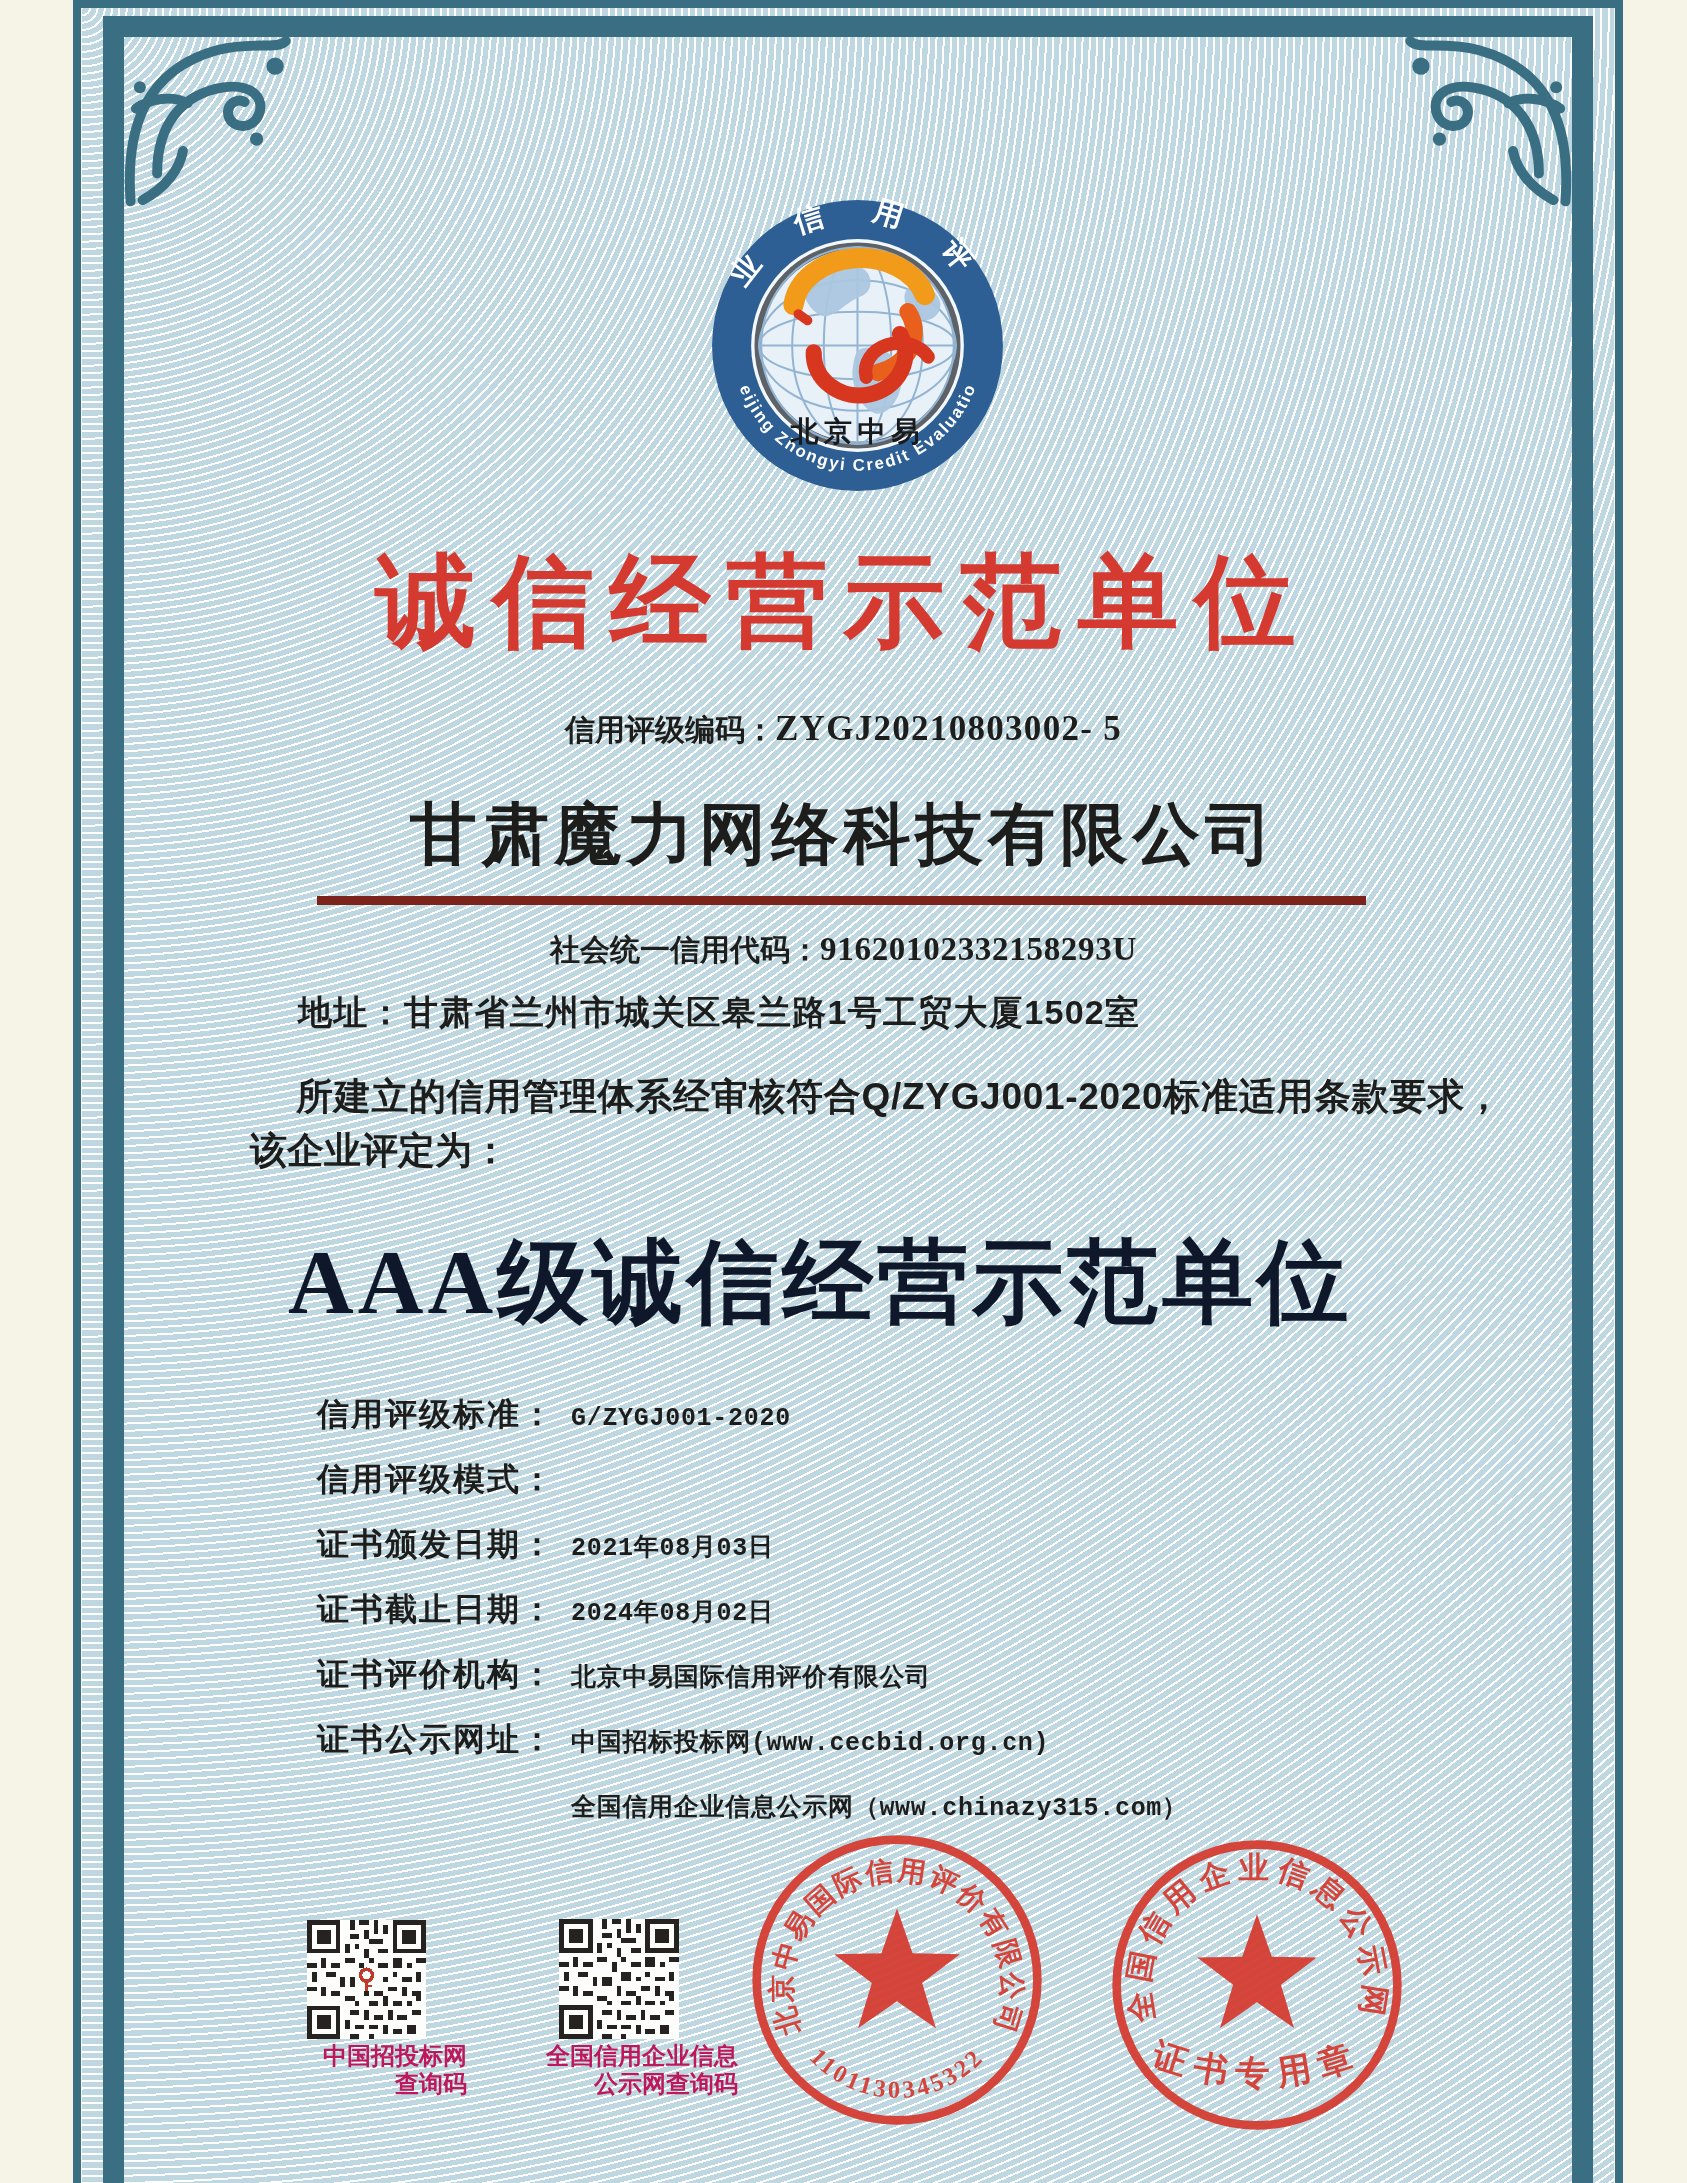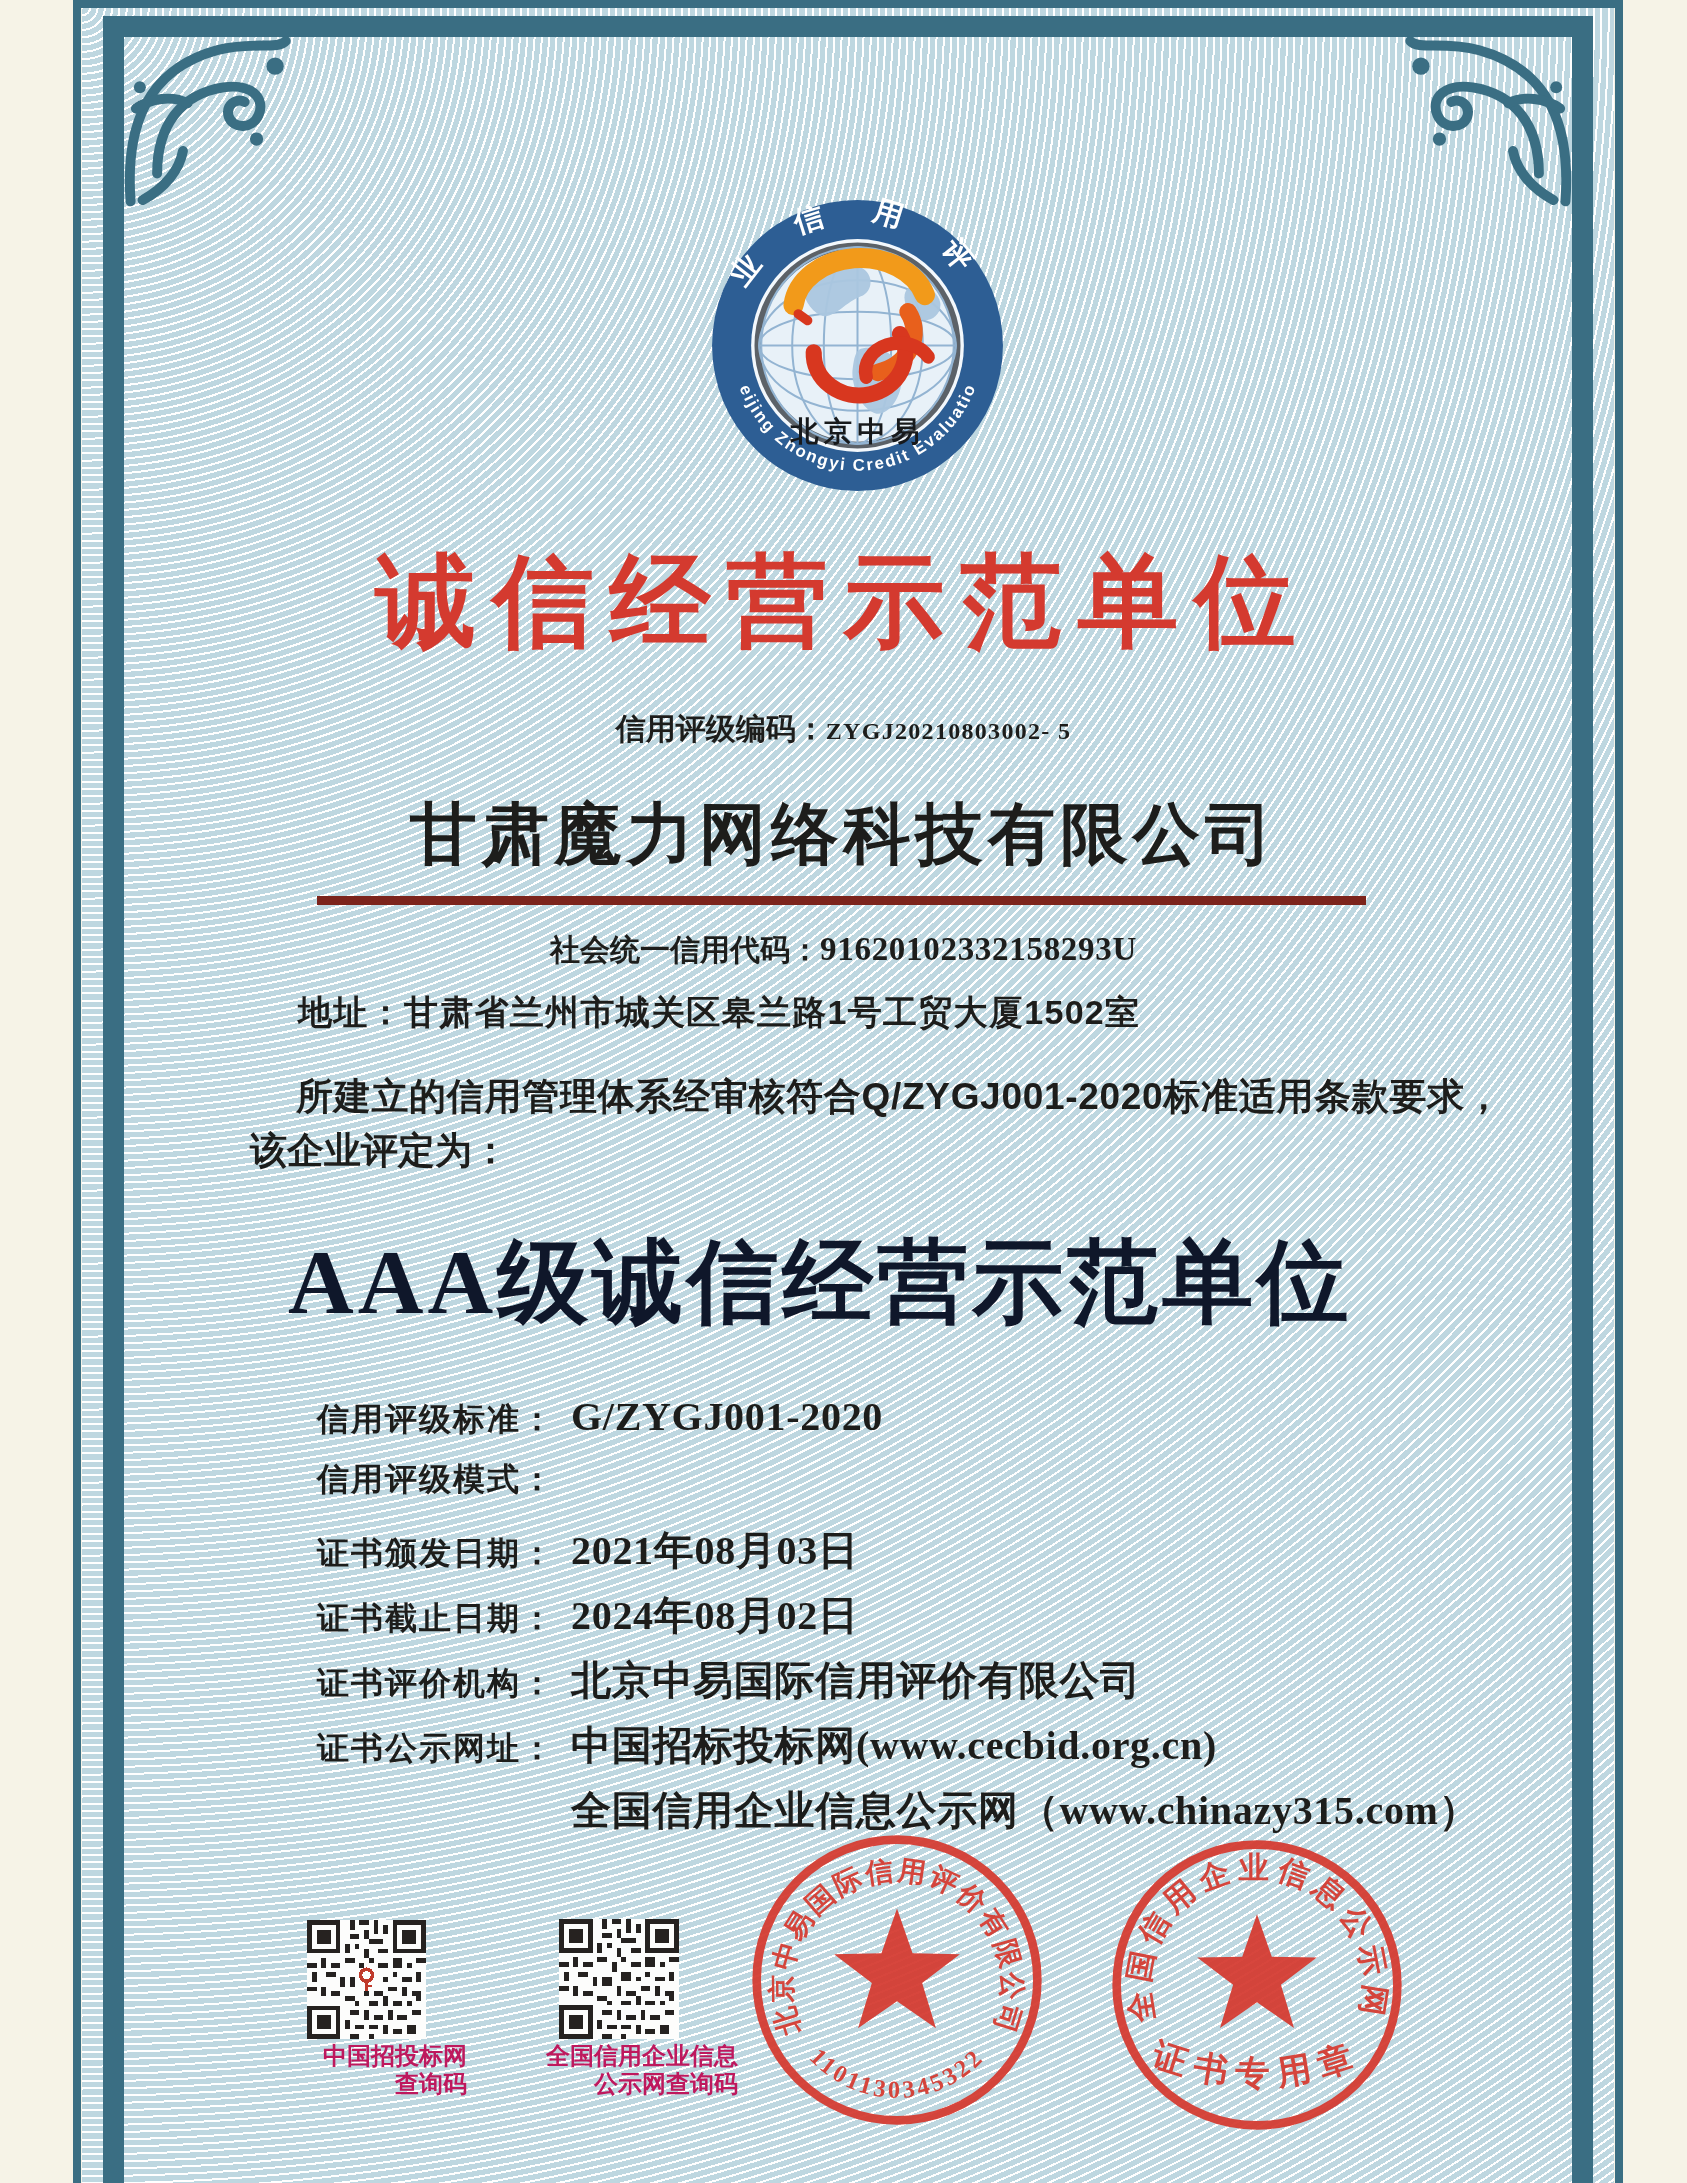--- a/index.html
+++ b/index.html
@@ -34,34 +34,34 @@
   .frame-thin{position:absolute;left:73px;top:0;right:64px;bottom:-53px;border:8.6px solid #3a6e83;}
   .frame-thick{position:absolute;left:103px;top:16px;right:94px;bottom:-53px;border:21px solid #3a6e83;}
   .corner{position:absolute;width:179px;height:179px;}
   .corner.tl{left:116px;top:29px;}
   .corner.tr{right:107px;top:29px;transform:scaleX(-1);}
   
   .center{position:absolute;left:0;width:1687px;text-align:center;}
   .cert-title{top:535px;font-size:101px;font-weight:bold;letter-spacing:16px;color:#d43a2f;
     font-family:"Liberation Serif",serif;}
   .code-line{top:709px;font-size:30px;font-weight:bold;}
-  .code-line .val{font-family:"Liberation Serif",serif;font-size:24px;letter-spacing:1.3px;}
+  .code-line .val{font-family:"Liberation Serif",serif;font-size:35px;letter-spacing:1.3px;}
   .company{top:789px;font-size:67px;font-weight:bold;letter-spacing:5.3px;}
   .rule{position:absolute;left:317px;top:896px;width:1049px;height:8.6px;background:#7c241c;}
   .social-line{top:930px;font-size:30px;font-weight:bold;}
   .social-line .val{font-family:"Liberation Serif",serif;font-size:33px;letter-spacing:0.7px;}
   .addr{position:absolute;left:298px;top:990px;font-size:34px;font-weight:bold;letter-spacing:1.3px;}
   .stmt1{position:absolute;left:296px;top:1072px;font-size:37px;font-weight:bold;letter-spacing:0.7px;}
   .stmt2{position:absolute;left:250px;top:1126px;font-size:37px;font-weight:bold;}
   .aaa{position:absolute;left:288px;top:1221px;font-size:91px;font-weight:bold;color:#0f172a;
     letter-spacing:4px;font-family:"Liberation Serif",serif;}
   .fields{position:absolute;left:288px;top:1393px;}
   .frow{display:flex;align-items:baseline;margin-bottom:28px;height:37px;}
   .frow .lab{font-size:32px;font-weight:bold;letter-spacing:2px;width:254px;flex:0 0 auto;margin-left:29px;}
-  .frow .val{font-size:40px;font-weight:bold;letter-spacing:0.7px;font-family:Liberation Serif, serif;}
+  .frow .val{font-size:25px;font-weight:bold;letter-spacing:0.7px;font-family:Liberation Mono, monospace;}
   .frow.cont .lab{visibility:hidden;}
   
   .qr{position:absolute;}
   .qr svg{display:block;}
   .qr-label{position:absolute;text-align:right;color:#be185d;font-weight:bold;font-size:24px;line-height:1.18;}
   
   .seal{position:absolute;opacity:.93;}
   .logo{position:absolute;left:706px;top:194px;}
 </style>
 </head>

